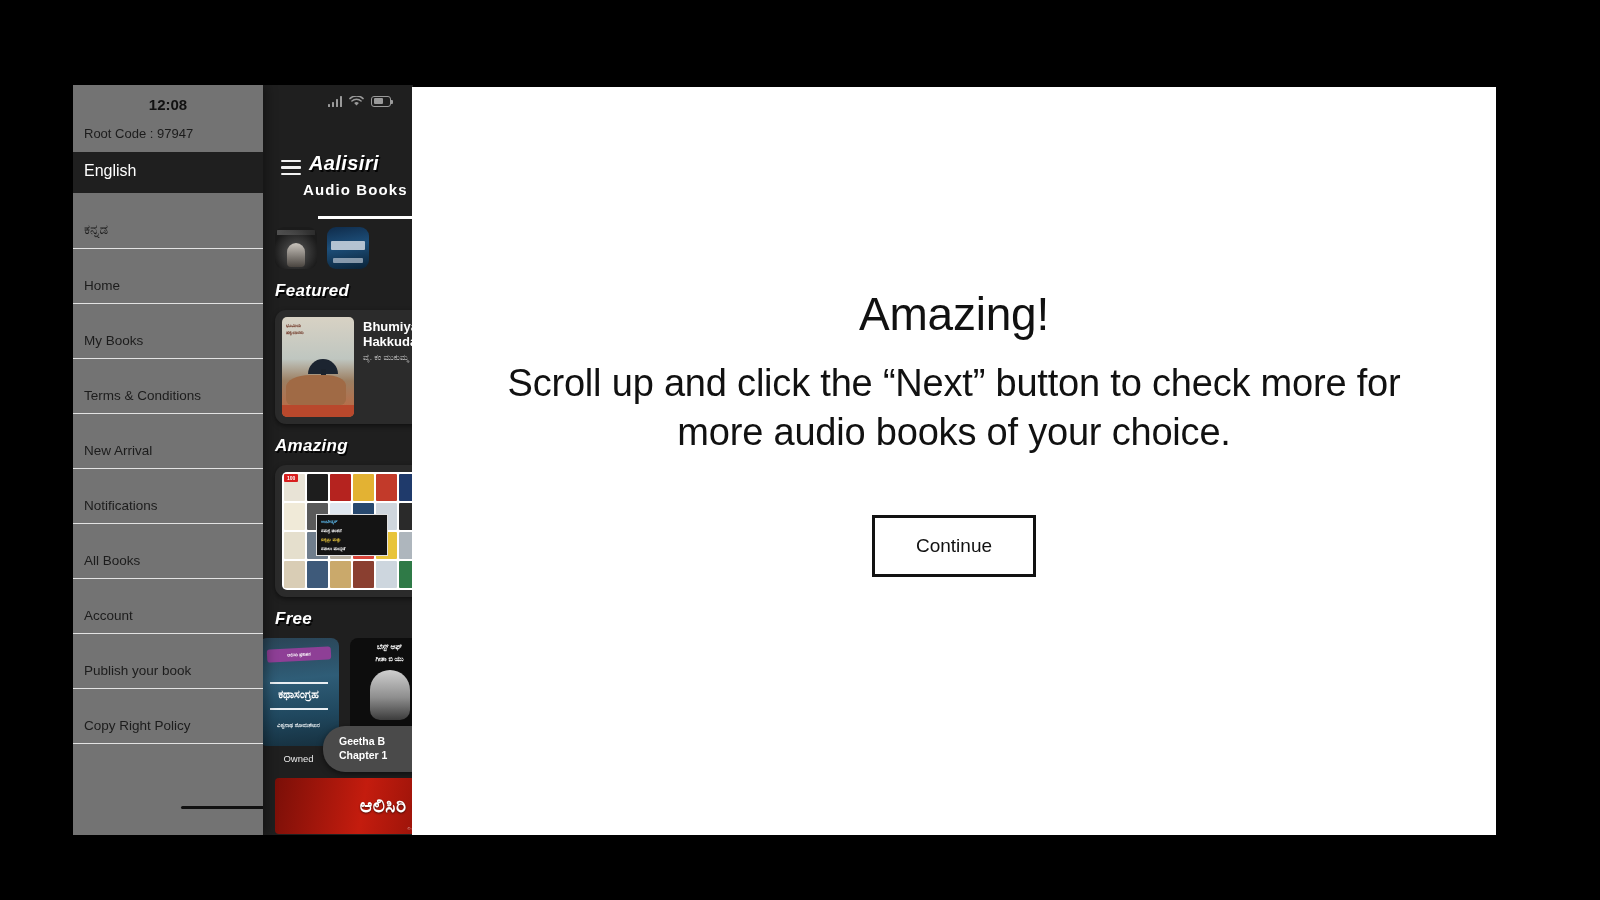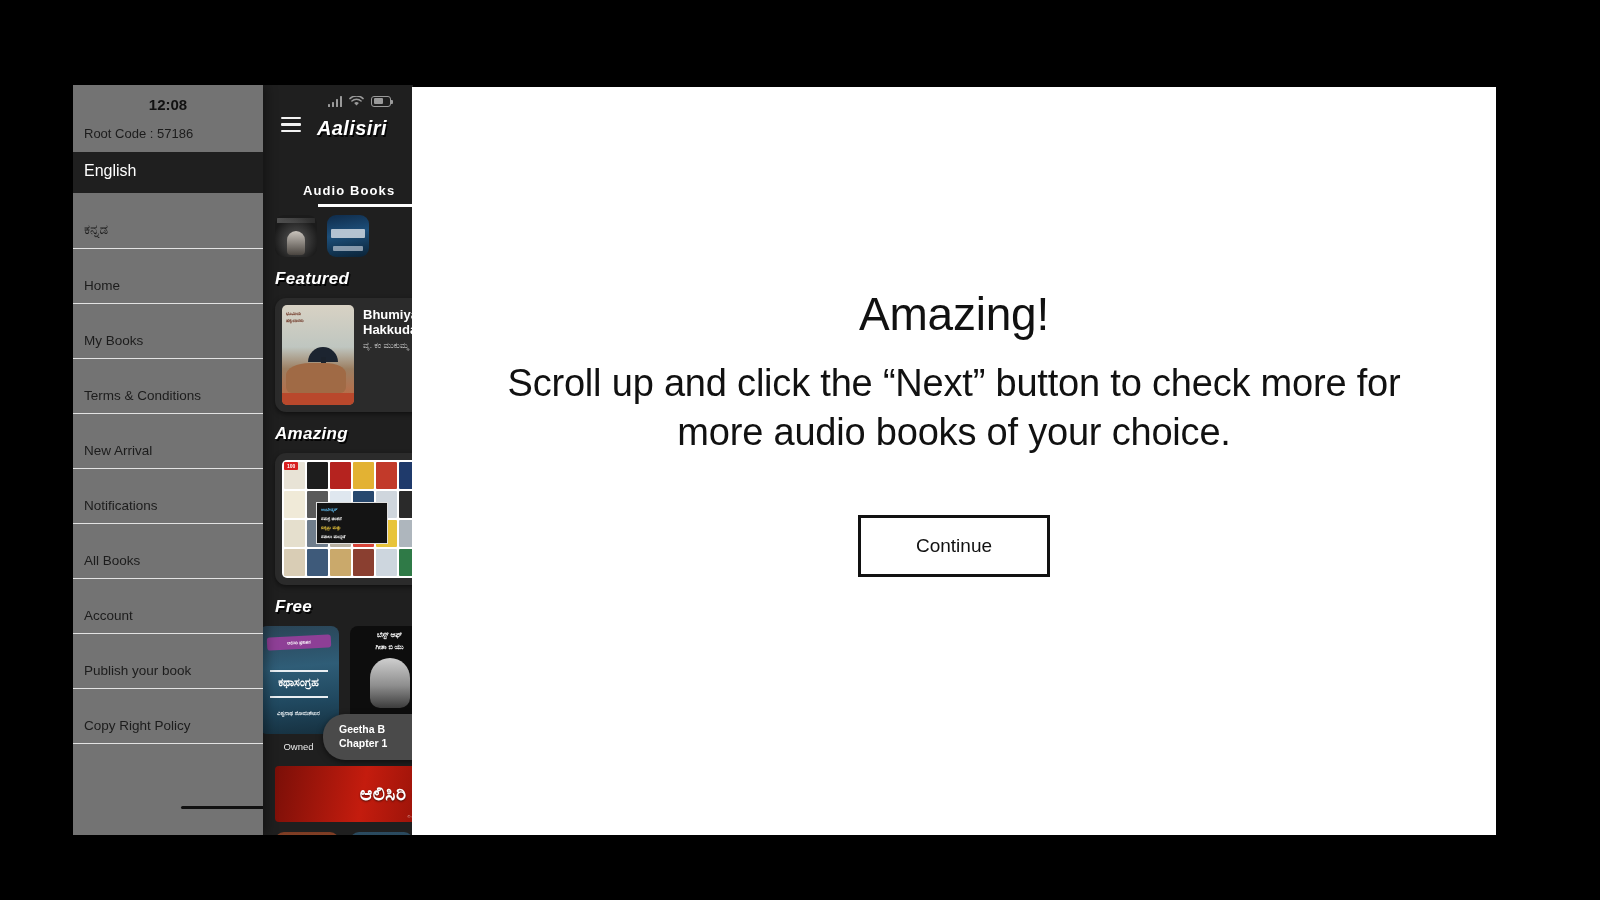--- a/index.html
+++ b/index.html
@@ -27,33 +27,33 @@
   .sig { display:flex; align-items:flex-end; gap:1.5px; height:11px; }
   .sig i { display:block; width:2.5px; background:#9a9a9a; border-radius:.5px; }
   .sig i:nth-child(1){height:3px}.sig i:nth-child(2){height:5px}
   .sig i:nth-child(3){height:8px}.sig i:nth-child(4){height:11px}
   .wifi { position:relative; width:15px; height:11px; }
   .wifi svg { display:block; }
   .batt { width:20px; height:11px; border:1.3px solid #9a9a9a; border-radius:3px; position:relative; }
   .batt::after{content:"";position:absolute;right:-3.4px;top:3px;width:2px;height:4px;background:#9a9a9a;border-radius:0 1px 1px 0;}
   .batt i{position:absolute;left:1.5px;top:1.5px;bottom:1.5px;width:9px;background:#9a9a9a;border-radius:1px;display:block;}
 
-  .appbar { height: 58px; display:flex; align-items:flex-start; padding-left: 18px; gap: 16px; }
+  .appbar { height: 58px; display:flex; align-items:flex-end; padding-left: 18px; gap: 8px; }
   .hamburger { width:20px; display:flex; flex-direction:column; gap:4px; cursor:pointer; }
   .hamburger span { display:block; height:2.4px; background:#f2f2f2; border-radius:1px; }
   .brand {
     color:#fff; font-size:20px; font-weight:700; font-style:italic;
     letter-spacing:.4px; white-space:nowrap;
     text-shadow: 1.5px 1.5px 0 rgba(0,0,0,.85);
   }
 
   .tabsrow { padding: 6px 0 0 40px; }
   .tab-label {
-    color:#fff; font-size:13px; font-weight:700; letter-spacing:1.1px;
-    white-space:nowrap; padding-bottom:6px; display:inline-block;
+    color:#fff; font-size:15px; font-weight:700; letter-spacing:1.1px;
+    white-space:nowrap; padding-bottom:18px; display:inline-block;
   }
   .tab-underline { height:3px; background:#ffffff; margin-left:15px; width:300px; }
 
   .thumbstrip { display:flex; gap:10px; padding:8px 0 0 12px; }
   .thumb { width:42px; height:42px; border-radius:9px; overflow:hidden; position:relative; flex:none; }
   .thumb-a { background: radial-gradient(circle at 50% 60%, #585858 0%, #1b1b1b 70%), #101010; }
   .thumb-a::before{content:"";position:absolute;left:12px;top:16px;width:18px;height:24px;border-radius:9px 9px 4px 4px;background:linear-gradient(#c9c4bd,#4a4540);}
   .thumb-a::after{content:"";position:absolute;left:2px;top:3px;right:2px;height:5px;background:linear-gradient(90deg,#7d7d7d,#3b3b3b);opacity:.55;}
   .thumb-b { background: linear-gradient(170deg,#0f2b4a 0%, #1d4f7a 45%, #0a2236 100%); }
   .thumb-b::before{content:"";position:absolute;left:4px;top:14px;right:4px;height:9px;background:#cfd8e2;opacity:.85;border-radius:1px;}
@@ -168,21 +168,21 @@
   .ov-h1 {
     font-size:46px; color:#111; font-weight:400; line-height:1.18;
     letter-spacing:-.2px;
     text-align:center;
   }
   .ov-p {
     font-size:38px; color:#111; font-weight:400; line-height:1.28;
     max-width:960px; margin:18px auto 0; letter-spacing:-.2px;
   }
   .ov-btn {
-    margin:58px auto 0; width:192px; height:62px;
+    margin:58px auto 0; width:164px; height:62px;
     border:3px solid #111; background:#fff;
     font-size:19px; color:#111; font-family:"Liberation Sans", sans-serif;
     display:flex; align-items:center; justify-content:center;
     cursor:pointer;
   }
 </style>
 </head>
 <body>
 
 <div id="stage">
@@ -316,21 +316,21 @@
     </div>
 
     <div class="nextrow">
       <div class="nx nx1"></div>
       <div class="nx nx2"></div>
     </div>
   </div>
 
   <div class="drawer">
     <div class="drawer-time">12:08</div>
-    <div class="drawer-root">Root Code : 57186</div>
+    <div class="drawer-root">Root Code : 97947</div>
     <div class="lang-active">English</div>
     <div class="menu-item first">ಕನ್ನಡ</div>
     <div class="menu-item">Home</div>
     <div class="menu-item">My Books</div>
     <div class="menu-item">Terms &amp; Conditions</div>
     <div class="menu-item">New Arrival</div>
     <div class="menu-item">Notifications</div>
     <div class="menu-item">All Books</div>
     <div class="menu-item">Account</div>
     <div class="menu-item">Publish your book</div>

